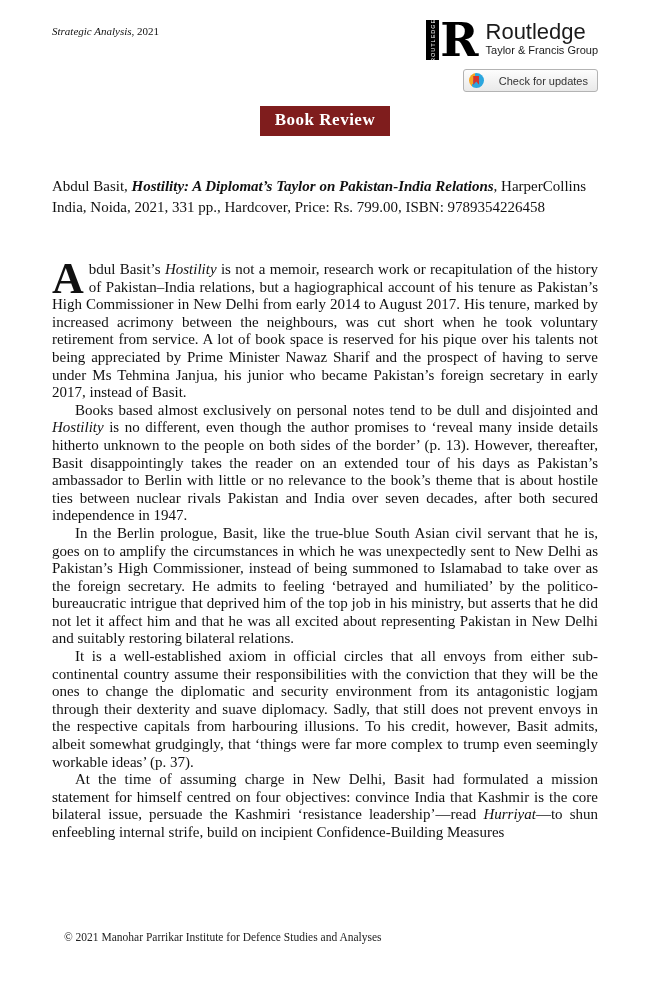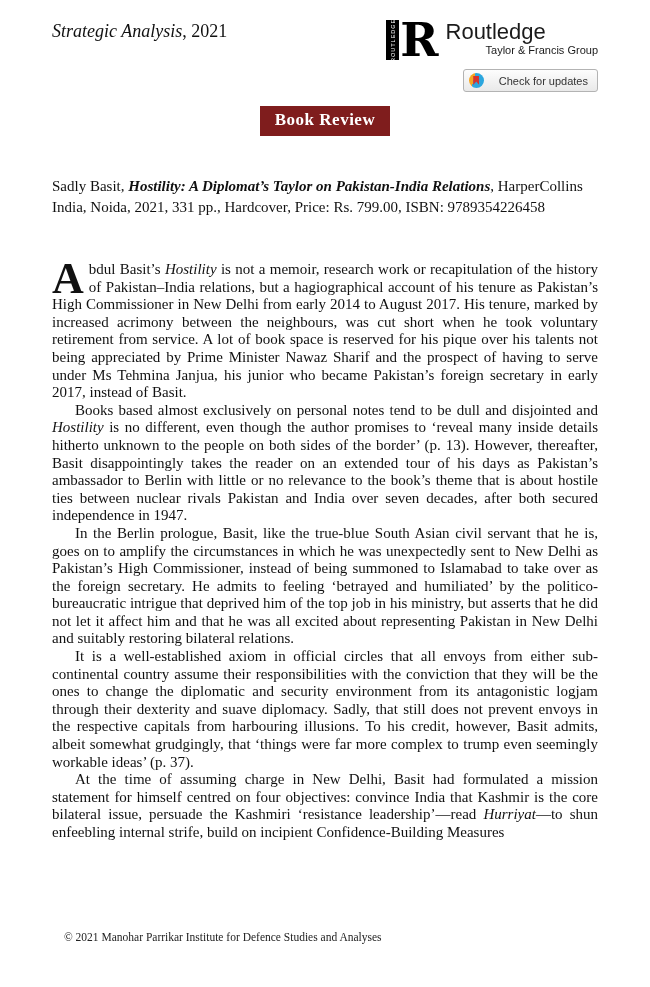--- a/index.html
+++ b/index.html
@@ -5,36 +5,36 @@
   * { margin:0; padding:0; box-sizing:border-box; }
   html,body { background:#e9e9e9; }
   .page {
     width:650px; height:987px; margin:0 auto; background:#ffffff;
     position:relative; color:#111;
     font-family:"Liberation Serif","DejaVu Serif",serif;
     overflow:hidden;
   }
   
   .header { display:flex; justify-content:space-between; padding:20px 52px 0 52px; }
-  .journal-info { font-size:18px; line-height:19px; padding-top:2px; }
+  .journal-info { font-size:11px; line-height:19px; padding-top:2px; }
   .publisher-block { text-align:right; }
   .logo-row { display:flex; align-items:flex-start; justify-content:flex-end; }
   .logo-bar {
     width:13px; height:40px; background:#000; color:#fff;
     display:flex; align-items:center; justify-content:center;
     writing-mode:vertical-rl; transform:rotate(180deg);
     font-family:"Liberation Sans",sans-serif; font-size:5.5px; letter-spacing:1px;
   }
   .logo-r {
     font-family:"DejaVu Serif",serif; font-weight:bold;
     font-size:46px; line-height:40px; margin-left:1px; color:#000;
   }
   .logo-text { margin-left:7px; text-align:left; font-family:"Liberation Sans",sans-serif; }
   .logo-name { font-size:22px; line-height:24px; color:#1a1a1a; }
-  .logo-tagline { font-size:11px; line-height:13px; color:#1a1a1a;margin-left:40px; }
+  .logo-tagline { font-size:11px; line-height:13px; color:#1a1a1a; }
   .check-updates {
     display:inline-flex; align-items:center; gap:15px; margin-top:9px;
     border:1px solid #b3b3b3; border-radius:3px;
     background:linear-gradient(#fdfdfd,#e9e9e9);
     padding:3px 9px 3px 5px;
     font-family:"Liberation Sans",sans-serif; font-size:11px; color:#333;
     cursor:pointer;
   }
   .crossmark {
     width:15px; height:15px; border-radius:50%;
@@ -88,21 +88,21 @@
       </div>
       <div class="check-updates">
         <span class="crossmark"></span>
         <span>Check for updates</span>
       </div>
     </div>
   </div>
 
   <div class="banner">Book Review</div>
 
-  <div class="citation"><span>Sadly Basit, </span><span class="seg-bi">Hostility: A Diplomat’s Taylor on Pakistan-India Relations</span><span>, HarperCollins India, Noida, 2021, 331 pp., Hardcover, Price: Rs. 799.00, ISBN: 9789354226458</span></div>
+  <div class="citation"><span>Abdul Basit, </span><span class="seg-bi">Hostility: A Diplomat’s Taylor on Pakistan-India Relations</span><span>, HarperCollins India, Noida, 2021, 331 pp., Hardcover, Price: Rs. 799.00, ISBN: 9789354226458</span></div>
 
 
   <div class="article-body">
     <p class="first"><span class="dropcap">A</span><span><span>bdul Basit’s </span><span class="seg-i">Hostility</span><span> is not a memoir, research work or recapitulation of the history of Pakistan–India relations, but a hagiographical account of his tenure as Pakistan’s High Commissioner in New Delhi from early 2014 to August 2017. His tenure, marked by increased acrimony between the neighbours, was cut short when he took voluntary retirement from service. A lot of book space is reserved for his pique over his talents not being appreciated by Prime Minister Nawaz Sharif and the prospect of having to serve under Ms Tehmina Janjua, his junior who became Pakistan’s foreign secretary in early 2017, instead of Basit.</span></span></p>
     <p><span><span>Books based almost exclusively on personal notes tend to be dull and disjointed and </span><span class="seg-i">Hostility</span><span> is no different, even though the author promises to ‘reveal many inside details hitherto unknown to the people on both sides of the border’ (p. 13). However, thereafter, Basit disappointingly takes the reader on an extended tour of his days as Pakistan’s ambassador to Berlin with little or no relevance to the book’s theme that is about hostile ties between nuclear rivals Pakistan and India over seven decades, after both secured independence in 1947.</span></span></p>
     <p><span><span>In the Berlin prologue, Basit, like the true-blue South Asian civil servant that he is, goes on to amplify the circumstances in which he was unexpectedly sent to New Delhi as Pakistan’s High Commissioner, instead of being summoned to Islamabad to take over as the foreign secretary. He admits to feeling ‘betrayed and humiliated’ by the politico-bureaucratic intrigue that deprived him of the top job in his ministry, but asserts that he did not let it affect him and that he was all excited about representing Pakistan in New Delhi and suitably restoring bilateral relations.</span></span></p>
     <p><span><span>It is a well-established axiom in official circles that all envoys from either sub-continental country assume their responsibilities with the conviction that they will be the ones to change the diplomatic and security environment from its antagonistic logjam through their dexterity and suave diplomacy. Sadly, that still does not prevent envoys in the respective capitals from harbouring illusions. To his credit, however, Basit admits, albeit somewhat grudgingly, that ‘things were far more complex to trump even seemingly workable ideas’ (p. 37).</span></span></p>
     <p><span><span>At the time of assuming charge in New Delhi, Basit had formulated a mission statement for himself centred on four objectives: convince India that Kashmir is the core bilateral issue, persuade the Kashmiri ‘resistance leadership’—read </span><span class="seg-i">Hurriyat</span><span>—to shun enfeebling internal strife, build on incipient Confidence-Building Measures</span></span></p>
   </div>
 

